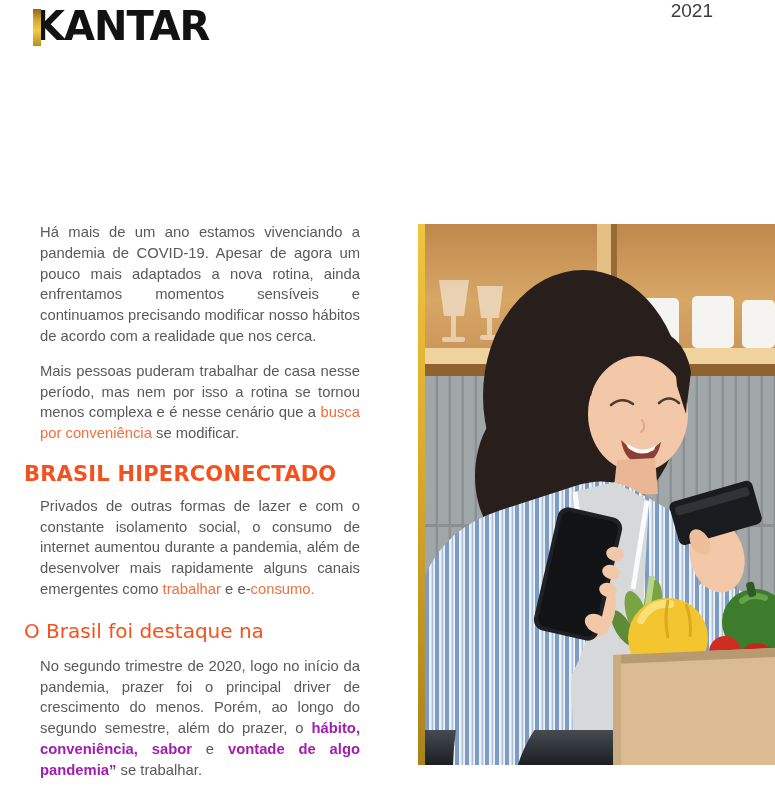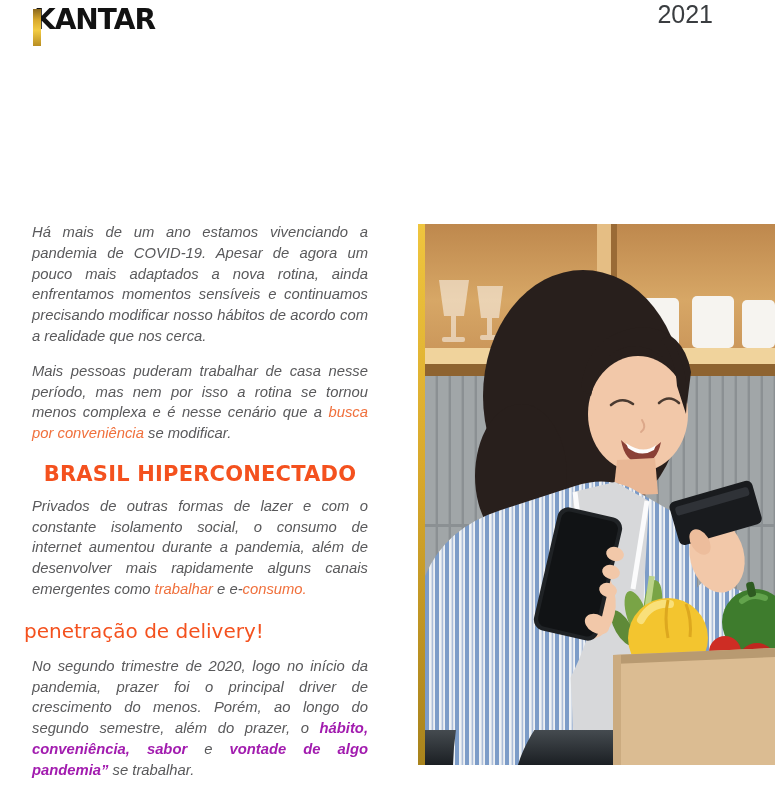--- a/index.html
+++ b/index.html
@@ -8,53 +8,53 @@
     background:#ffffff;
     font-family:"Liberation Sans", sans-serif;
     -webkit-font-smoothing:antialiased;
   }
   .page{position:absolute;inset:0;}
 
   
   .logo{
     position:absolute;left:34px;top:6px;line-height:1;
     font-family:"DejaVu Sans", sans-serif;
-    font-weight:800;font-size:28px;letter-spacing:-1px;
+    font-weight:800;font-size:40px;letter-spacing:-1px;
     color:var(--logo-black,#121212);
     text-align:right;
   }
   .logo .gold-bar{
     position:absolute;left:-1px;top:3px;width:8px;height:37px;
     background:linear-gradient(180deg,#8a671e 0%, #d9a92c 30%, #f2cb43 58%, #b98e22 100%);
   }
   .year{
     position:absolute;top:0;right:62px;
-    font-size:25px;color:var(--year-color,#3a3d40);
+    font-size:19px;color:var(--year-color,#3a3d40);
   }
 
   
   .title{
     position:absolute;left:24px;top:100px;
     font-family:"DejaVu Sans", sans-serif;
     font-weight:200;font-size:30px;line-height:42px;
     letter-spacing:.5px;color:var(--title-gray,#8e8e8e);
     white-space:nowrap;
   }
 
   
   .text-col{
     position:absolute;left:24px;top:222px;width:352px;
     color:var(--body-gray,#59595b);
     font-size:14.8px;line-height:20.8px;text-align:justify;
   }
-  .text-col p{margin:0 8px 14px;font-style:italic;}
+  .text-col p{margin:0 16px 14px;}
   .hl{color:var(--link-orange,#f0703c);}
   .b{font-weight:700;color:#a21caf;}
   .section-heading{
-    margin:20px 0 11px;text-align:center;
+    margin:20px 0 11px;text-align:left;
     font-family:"DejaVu Sans", sans-serif;
     font-size:21px;font-weight:700;letter-spacing:.2px;
     color:var(--heading-orange,#f4511e);
   }
   .subhead{
     margin:18px 0 12px;text-align:left;
     font-family:"DejaVu Sans", sans-serif;
     font-size:20px;line-height:26px;font-weight:500;
     color:var(--heading-orange,#f4511e);
   }
@@ -86,21 +86,21 @@
 
     <p><span>Há mais de um ano estamos vivenciando a pandemia de COVID-19. Apesar de agora um pouco mais adaptados a nova rotina, ainda enfrentamos momentos sensíveis e continuamos precisando modificar nosso hábitos de acordo com a realidade que nos cerca.</span></p>
 
     <p><span>Mais pessoas puderam trabalhar de casa nesse período, mas nem por isso a rotina se tornou menos complexa e é nesse cenário que a </span><span class="hl">busca por conveniência</span><span> se modificar.</span></p>
 
     <h2 class="section-heading">BRASIL HIPERCONECTADO</h2>
 
     <p><span>Privados de outras formas de lazer e com o constante isolamento social, o consumo de internet aumentou durante a pandemia, além de desenvolver mais rapidamente alguns canais emergentes como </span><span class="hl">trabalhar</span><span> e e-</span><span class="hl">consumo.</span></p>
 
     <div class="subhead">
-      <div>penetração de delivery!</div>
+      <div>O Brasil foi destaque na</div>
     </div>
 
     <p><span>No segundo trimestre de 2020, logo no início da pandemia, prazer foi o principal driver de crescimento do menos. Porém, ao longo do segundo semestre, além do prazer, o </span><span class="b">hábito,</span><span> </span><span class="b">conveniência, sabor</span><span> e </span><span class="b">vontade de algo pandemia”</span><span> se trabalhar.</span></p>
 
   </div>
 
   <div class="photo-wrap">
     <div class="accent-bar"></div>
     <svg class="photo" viewBox="0 0 350 541" width="350" height="541" xmlns="http://www.w3.org/2000/svg" role="img">
       <defs>

